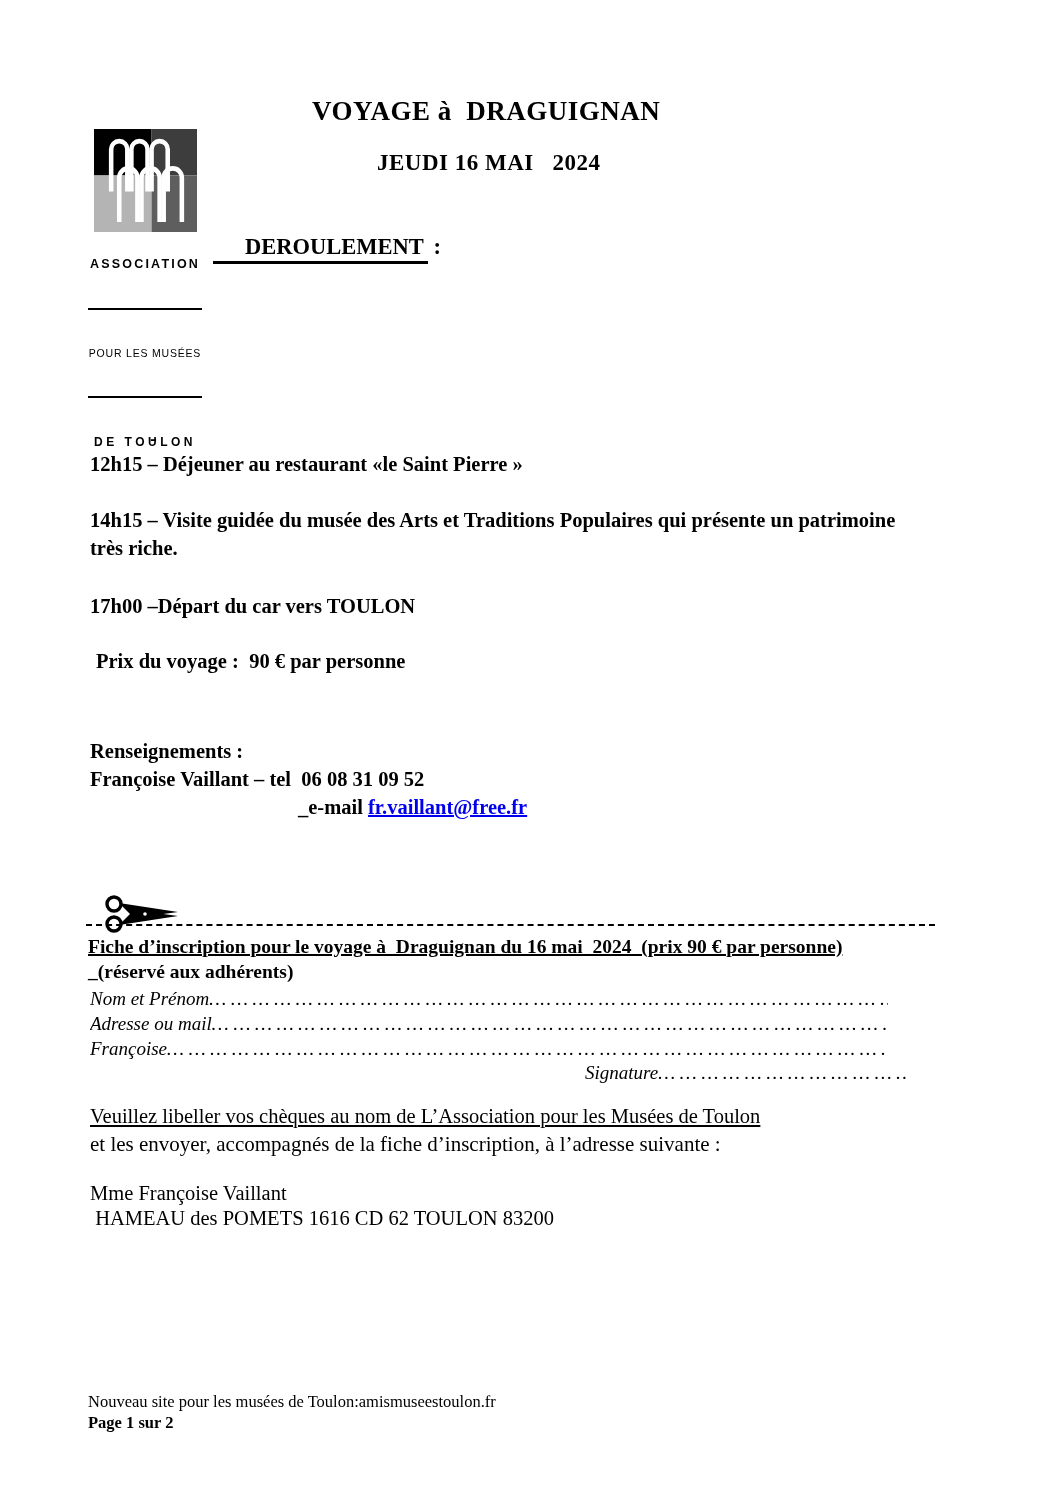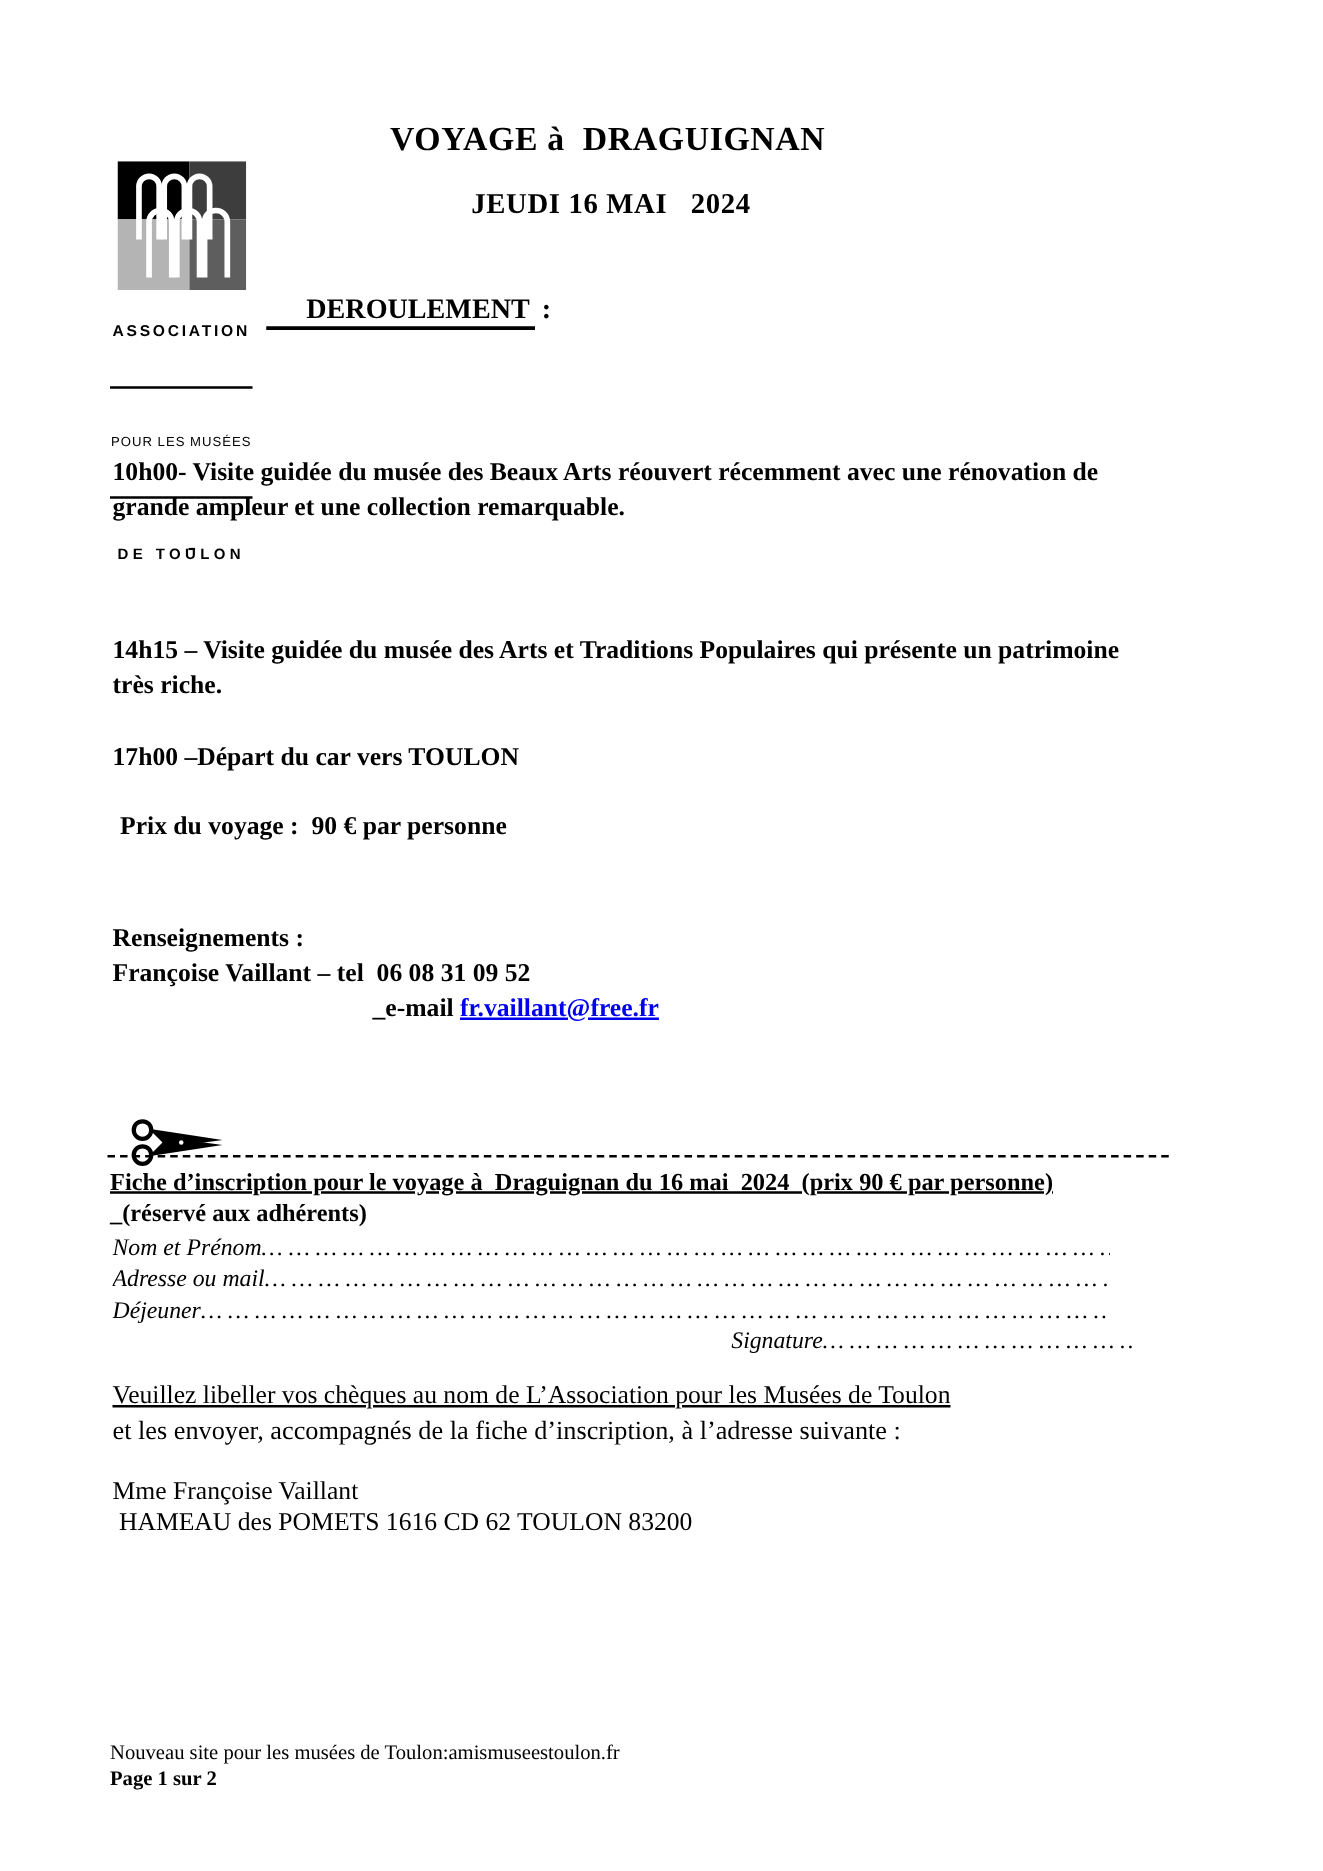--- a/index.html
+++ b/index.html
@@ -85,22 +85,22 @@
     <div class="logo-rule"></div>
     <div class="logo-line2">POUR LES MUSÉES</div>
     <div class="logo-rule"></div>
     <div class="logo-line3">DE TOULON</div>
   </div>
 
   <div class="abs nowrap b doc-title">VOYAGE à  DRAGUIGNAN</div>
   <div class="abs nowrap b doc-date">JEUDI 16 MAI   2024</div>
   <div class="abs nowrap b section-heading"><span class="ul">DEROULEMENT</span><span> :</span></div>
 
-  <div class="abs b it it1">10h00- Visite guidée du musée des Beaux Arts réouvert récemment avec une rénovation de grande ampleur et une collection remarquable.</div>
   <div class="abs b it itdash">-</div>
+  <div class="abs b it it2">12h15 – Déjeuner au restaurant «le Saint Pierre »</div>
   <div class="abs b it it3">14h15 – Visite guidée du musée des Arts et Traditions Populaires qui présente un patrimoine très riche.</div>
   <div class="abs b it it4">17h00 –Départ du car vers TOULON</div>
 
   <div class="abs nowrap b price">Prix du voyage :  90 € par personne</div>
 
   <div class="abs nowrap b contact-h">Renseignements :</div>
   <div class="abs nowrap b contact-l">Françoise Vaillant – tel  06 08 31 09 52</div>
   <div class="abs nowrap email-line"><span class="b">_e-mail </span><a href="#" class="email-link">fr.vaillant@free.fr</a></div>
 
   <div class="abs scissors">
@@ -111,21 +111,21 @@
       <path d="M15 31 L74 22 L30 16 Z" fill="#000"></path>
       <circle cx="41" cy="20" r="1.8" fill="#fff"></circle>
     </svg>
   </div>
   <div class="abs cutline"></div>
 
   <div class="abs nowrap b fiche-title">Fiche d’inscription pour le voyage à  Draguignan du 16 mai  2024  (prix 90 € par personne)</div>
   <div class="abs nowrap b fiche-sub">_(réservé aux adhérents)</div>
   <div class="abs i frow f0"><span>Nom et Prénom</span><span>… … … … … … … … … … … … … … … … … … … … … … … … … … … … … … … … … …</span></div>
   <div class="abs i frow f1"><span>Adresse ou mail</span><span>… … … … … … … … … … … … … … … … … … … … … … … … … … … … … … … … … …</span></div>
-  <div class="abs i frow f2"><span>Déjeuner</span><span>… … … … … … … … … … … … … … … … … … … … … … … … … … … … … … … … … … … …</span></div>
+  <div class="abs i frow f2"><span>Françoise</span><span>… … … … … … … … … … … … … … … … … … … … … … … … … … … … … … … … … … … …</span></div>
   <div class="abs i sig"><span>Signature</span><span>… … … … … … … … … … … … …</span></div>
 
   <div class="abs nowrap cheque-ul">Veuillez libeller vos chèques au nom de L’Association pour les Musées de Toulon</div>
   <div class="abs nowrap cheque-rest">et les envoyer, accompagnés de la fiche d’inscription, à l’adresse suivante :</div>
 
   <div class="abs nowrap addr-name">Mme Françoise Vaillant</div>
   <div class="abs nowrap addr-street"> HAMEAU des POMETS 1616 CD 62 TOULON 83200</div>
 
   <div class="abs nowrap footer-site">Nouveau site pour les musées de Toulon:amismuseestoulon.fr</div>
   <div class="abs nowrap b footer-page">Page 1 sur 2</div>

